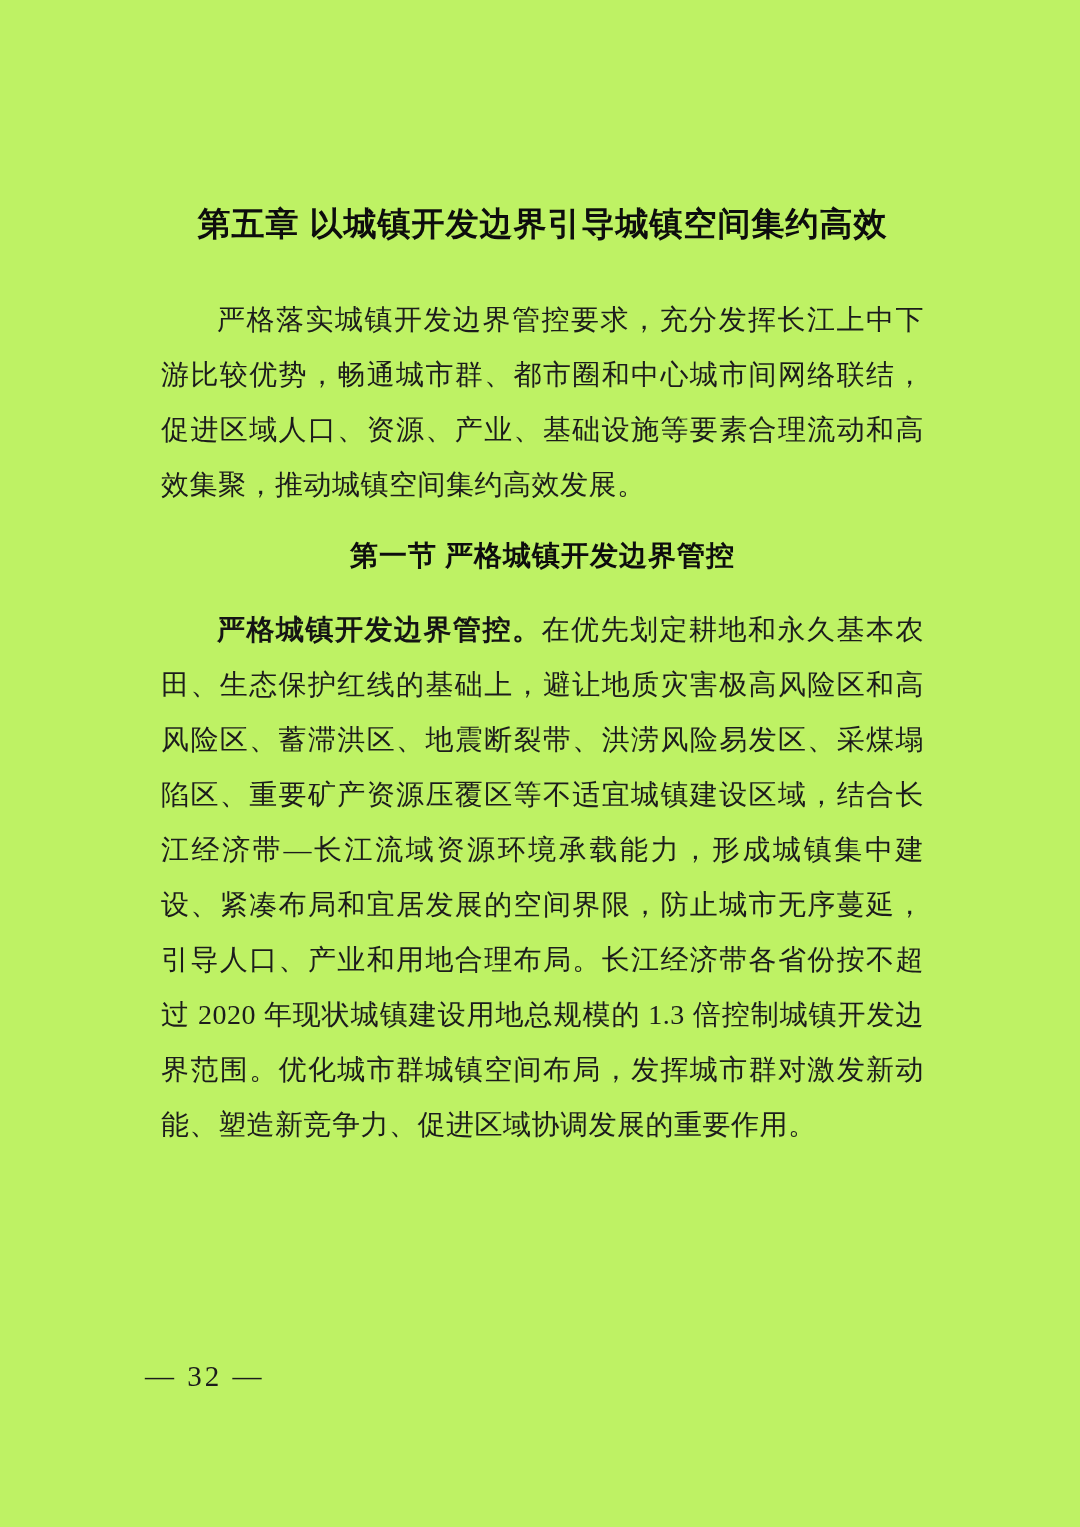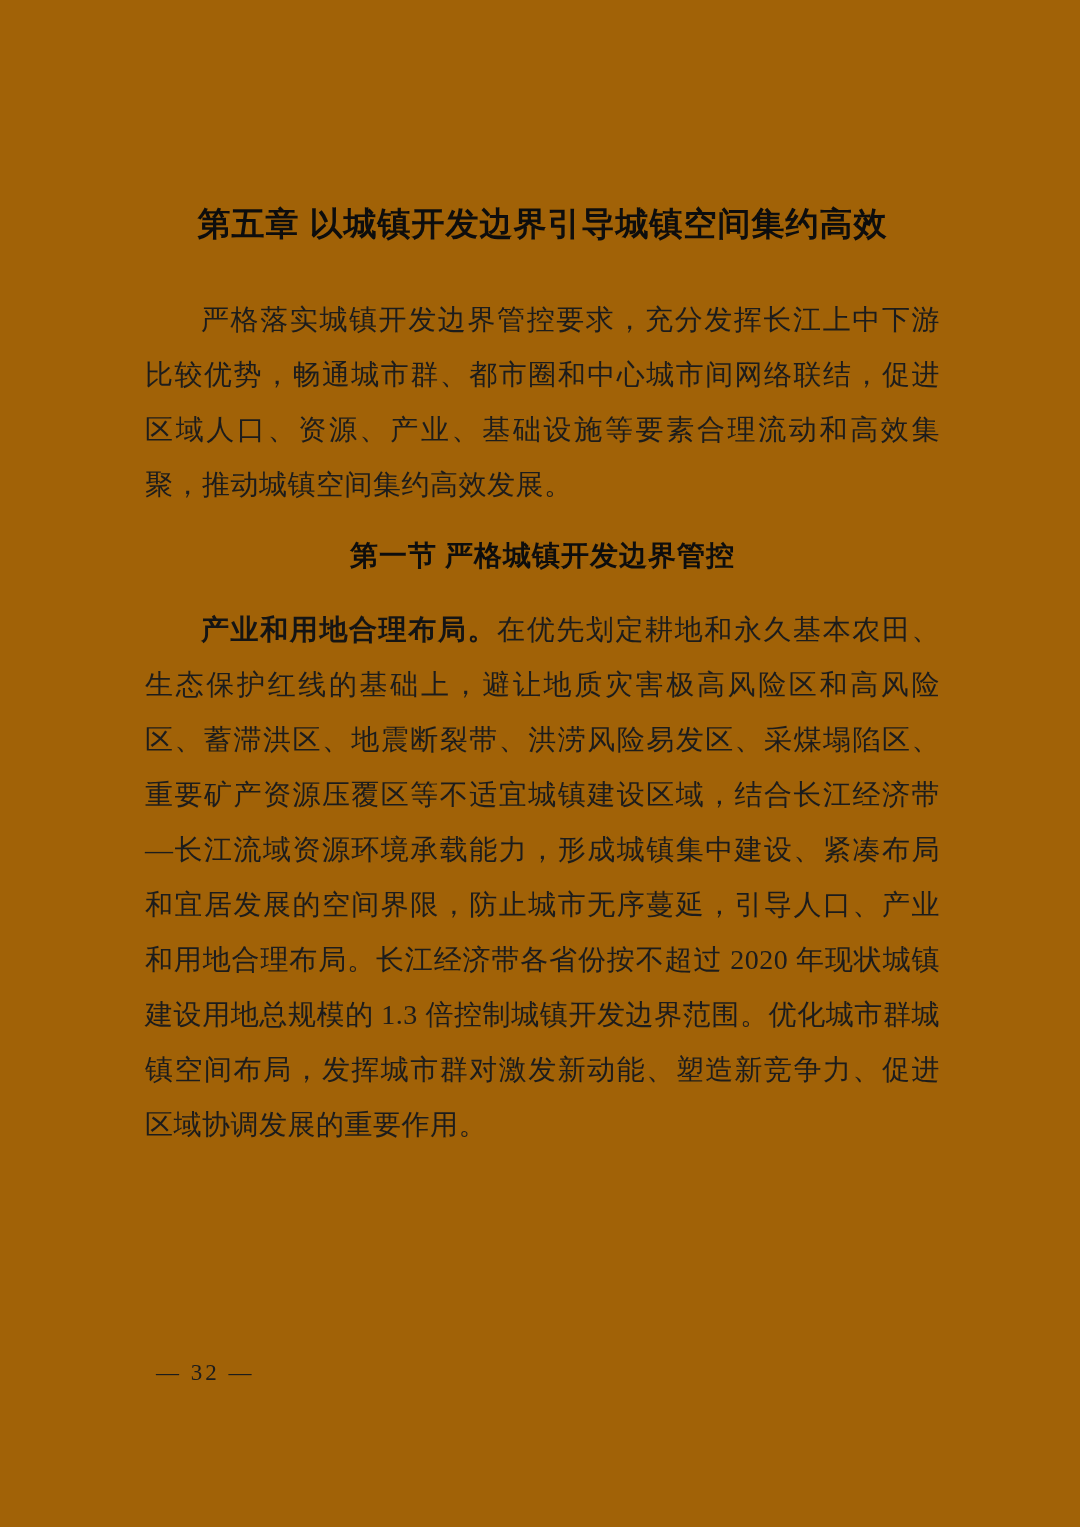--- a/index.html
+++ b/index.html
@@ -13,73 +13,73 @@
     font-family: "Liberation Serif", "DejaVu Serif", serif;
     color: #1c1c1c;
     overflow: hidden;
   }
   .page {
     position: relative;
     width: 1080px;
     height: 1527px;
     box-sizing: border-box;
     padding: 202px 140px 0 145px;
-    background: #a16207;
+    background: #bef264;
   }
   .chapter-title {
     font-family: "Liberation Sans", "DejaVu Sans", sans-serif;
     font-weight: bold;
     font-size: 33px;
     line-height: 44px;
     text-align: center;
     letter-spacing: 1px;
     color: #0d0d0d;
     margin: 0 0 46px 0;
   }
   .para {
     font-size: 28px;
     line-height: 55px;
     letter-spacing: 0.5px;
     text-align: justify;
     text-indent: 2em;
-    margin: 0;
+    margin: 16px;
     color: #1c1c1c;
   }
   .para .lead {
     font-weight: bold;
     color: #141414;
   }
   .section-title {
     font-family: Liberation Serif, serif;
     font-weight: bold;
     font-size: 28px;
     line-height: 40px;
     text-align: center;
     letter-spacing: 1px;
     color: #0d0d0d;
     margin: 24px 0 26px 0;
   }
   .page-footer {
     position: absolute;
-    left: 156px;
+    left: 145px;
     top: 1360px;
-    font-size: 23px;
+    font-size: 29px;
     letter-spacing: 3px;
     color: #1c1c1c;
   }
 </style>
 </head>
 <body>
 
 <div class="page">
 
   <h1 class="chapter-title">第五章 以城镇开发边界引导城镇空间集约高效</h1>
 
   <p class="para"><span class="lead"></span><span>严格落实城镇开发边界管控要求，充分发挥长江上中下游比较优势，畅通城市群、都市圈和中心城市间网络联结，促进区域人口、资源、产业、基础设施等要素合理流动和高效集聚，推动城镇空间集约高效发展。</span></p>
 
   <h2 class="section-title">第一节 严格城镇开发边界管控</h2>
 
-  <p class="para"><span class="lead">产业和用地合理布局。</span><span>在优先划定耕地和永久基本农田、生态保护红线的基础上，避让地质灾害极高风险区和高风险区、蓄滞洪区、地震断裂带、洪涝风险易发区、采煤塌陷区、重要矿产资源压覆区等不适宜城镇建设区域，结合长江经济带—长江流域资源环境承载能力，形成城镇集中建设、紧凑布局和宜居发展的空间界限，防止城市无序蔓延，引导人口、产业和用地合理布局。长江经济带各省份按不超过 2020 年现状城镇建设用地总规模的 1.3 倍控制城镇开发边界范围。优化城市群城镇空间布局，发挥城市群对激发新动能、塑造新竞争力、促进区域协调发展的重要作用。</span></p>
+  <p class="para"><span class="lead">严格城镇开发边界管控。</span><span>在优先划定耕地和永久基本农田、生态保护红线的基础上，避让地质灾害极高风险区和高风险区、蓄滞洪区、地震断裂带、洪涝风险易发区、采煤塌陷区、重要矿产资源压覆区等不适宜城镇建设区域，结合长江经济带—长江流域资源环境承载能力，形成城镇集中建设、紧凑布局和宜居发展的空间界限，防止城市无序蔓延，引导人口、产业和用地合理布局。长江经济带各省份按不超过 2020 年现状城镇建设用地总规模的 1.3 倍控制城镇开发边界范围。优化城市群城镇空间布局，发挥城市群对激发新动能、塑造新竞争力、促进区域协调发展的重要作用。</span></p>
 
 
   <div class="page-footer">— 32 —</div>
 
 </div>
 
 </body></html>

